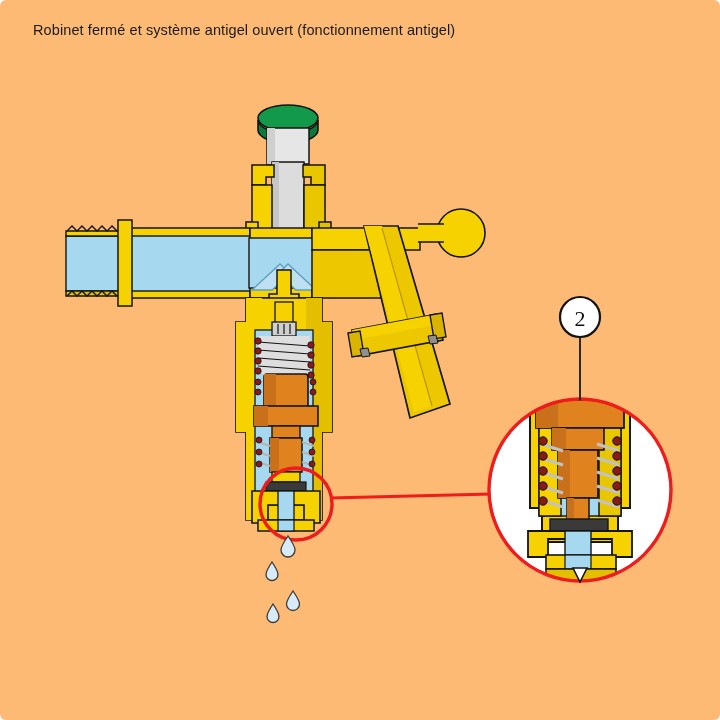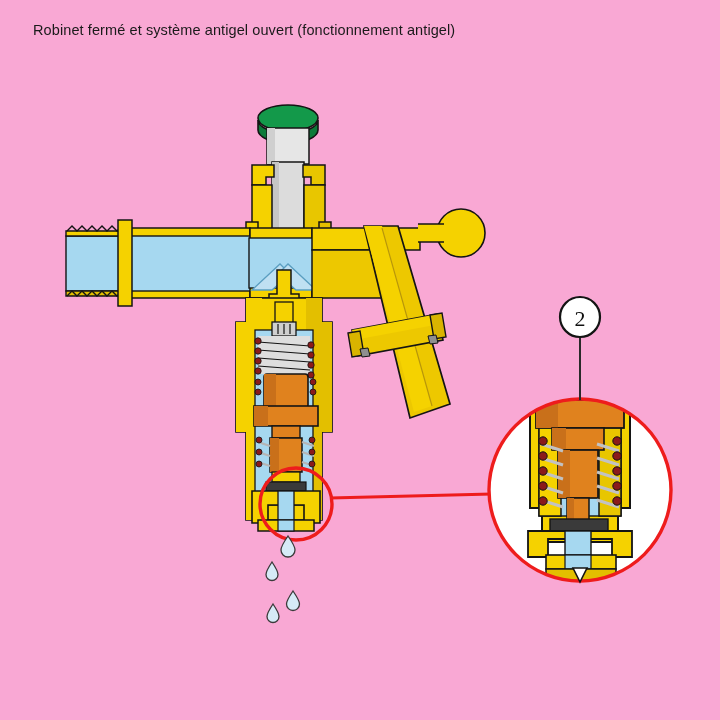--- a/index.html
+++ b/index.html
@@ -10,21 +10,22 @@
   body {
     width: 720px;
     height: 720px;
     font-family: "Liberation Sans", sans-serif;
     overflow: hidden;
     position: relative;
   }
   #figure-root {
     position: absolute;
     inset: 0;
-    background: #f9a8d4;
+    background: #fdba74;
+    border-radius: 6px;
   }
   #figure-title {
     position: absolute;
     left: 33px;
     top: 22px;
     font-size: 14.5px;
     color: #1a1a1a;
     letter-spacing: 0.1px;
     white-space: nowrap;
   }

